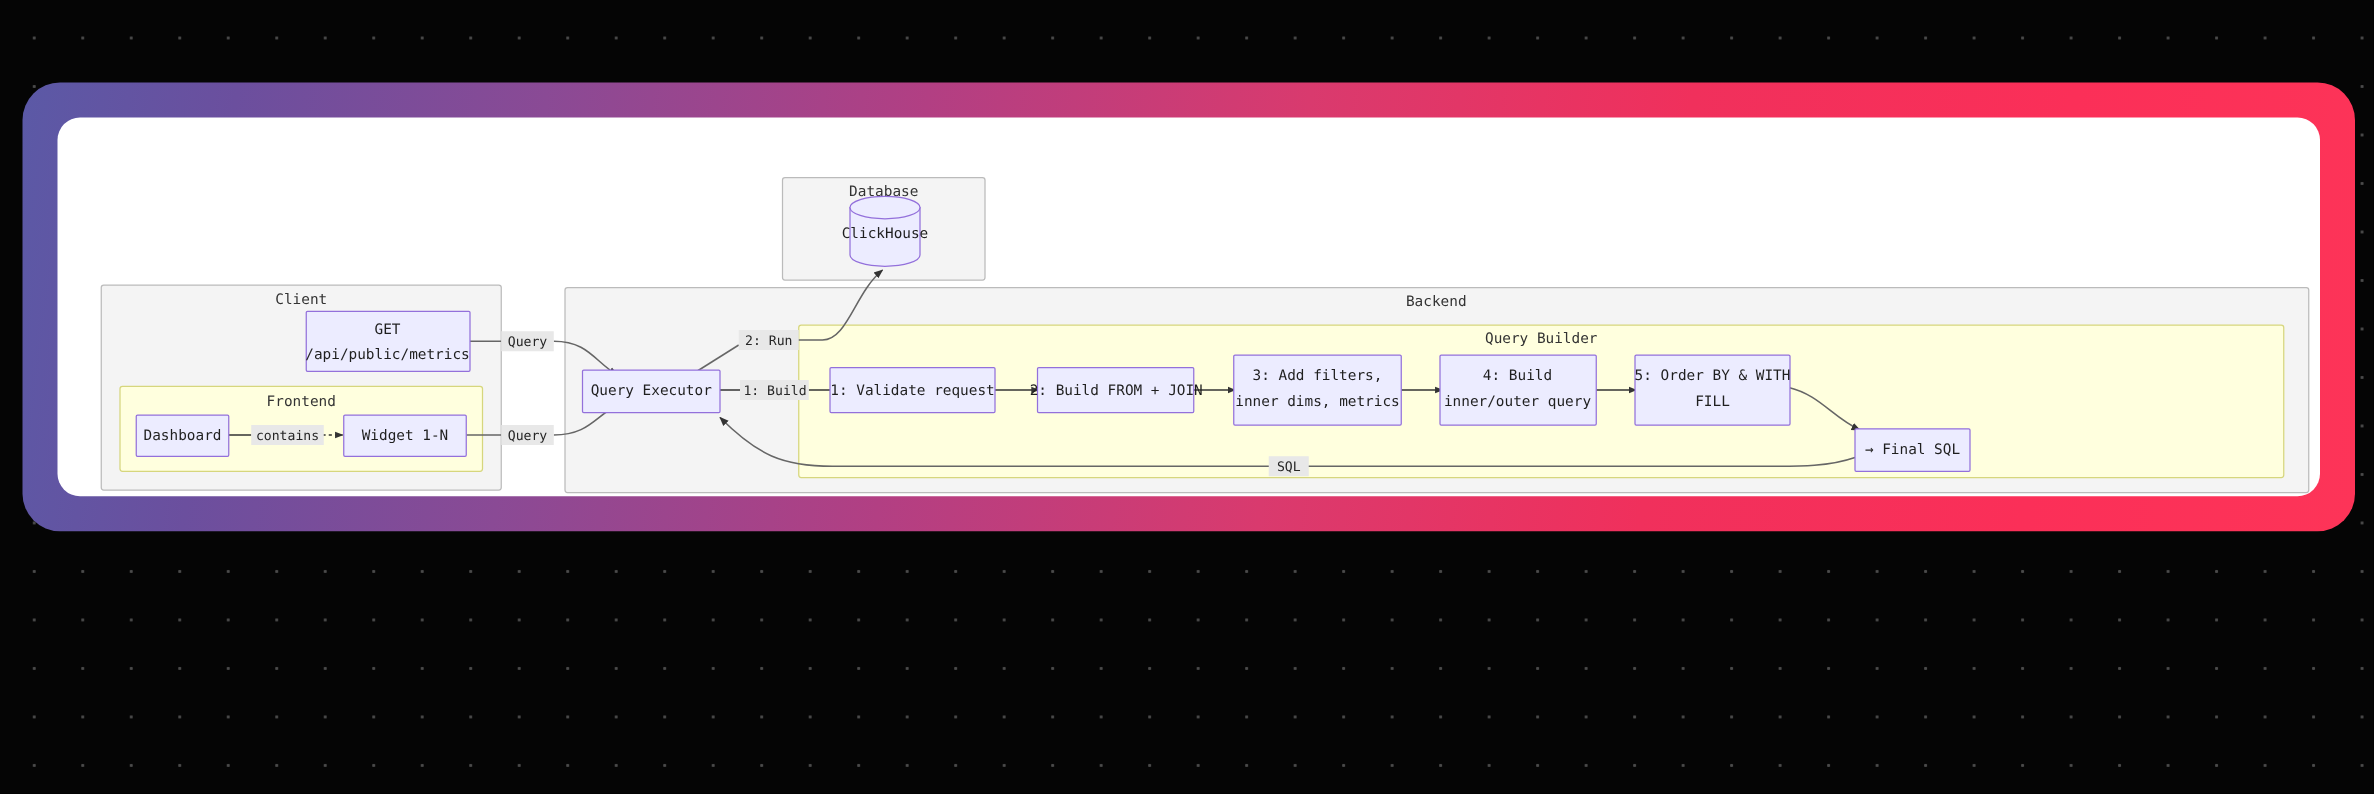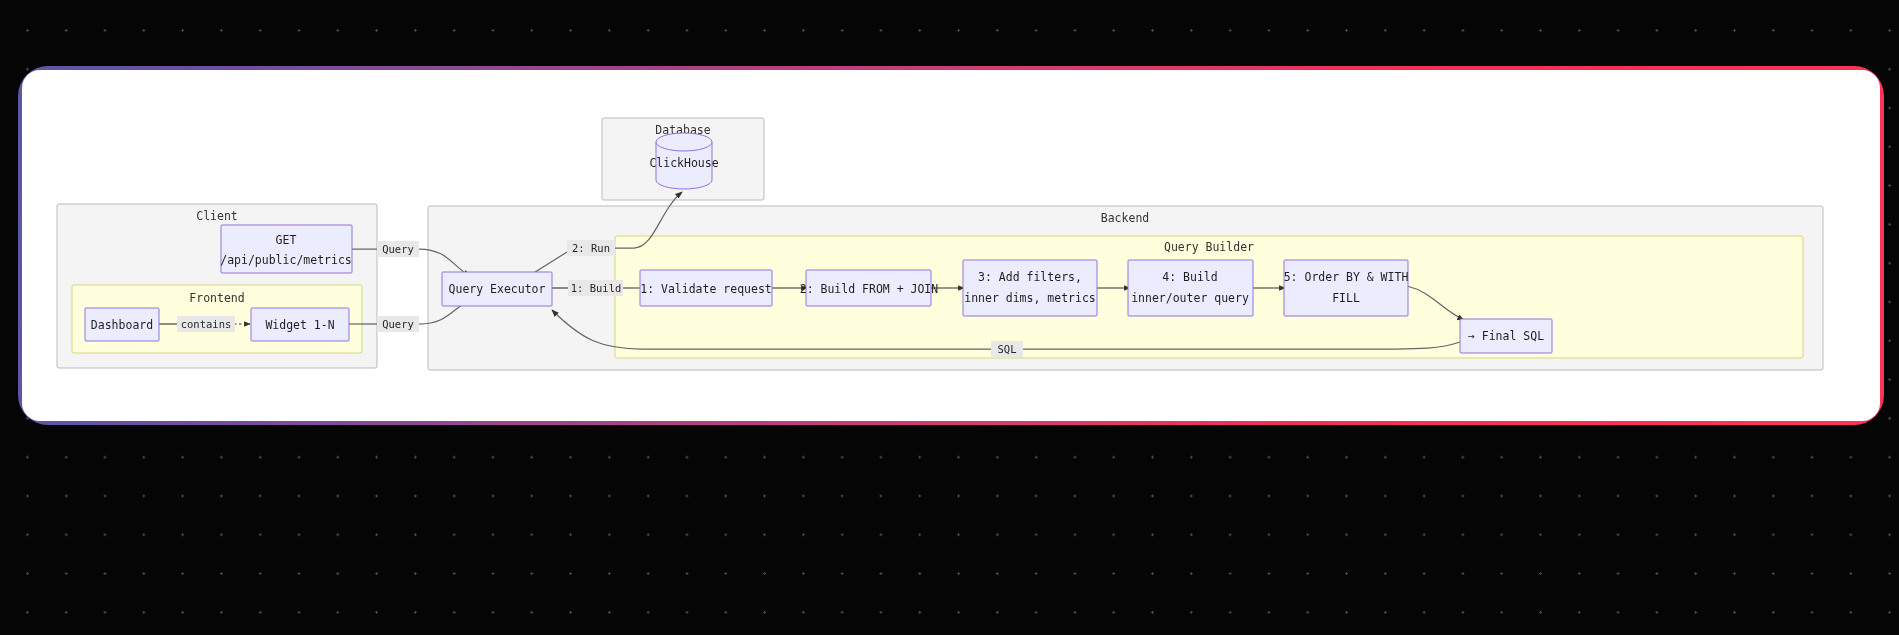--- a/index.html
+++ b/index.html
@@ -19,21 +19,21 @@
     background-size: 38.8px 38.8px;
     background-position: 8px 11px;
   }
 
   
   #frame {
     position: absolute;
     left: 18px; top: 66px;
     width: 1866px; height: 359px;
     border-radius: 30px;
-    padding: 4px;
+    padding: 28px;
     background: linear-gradient(97deg, #5b59a6 0%, #6b4f9e 9%, #8a4a95 22%, #b23f83 38%, #d93a6e 54%, #f0305c 70%, #fb2f58 86%, #fd3458 100%);
   }
   #card {
     position: relative;
     width: 100%; height: 100%;
     background: #ffffff;
     border-radius: 18px;
     overflow: hidden;
   }
 

